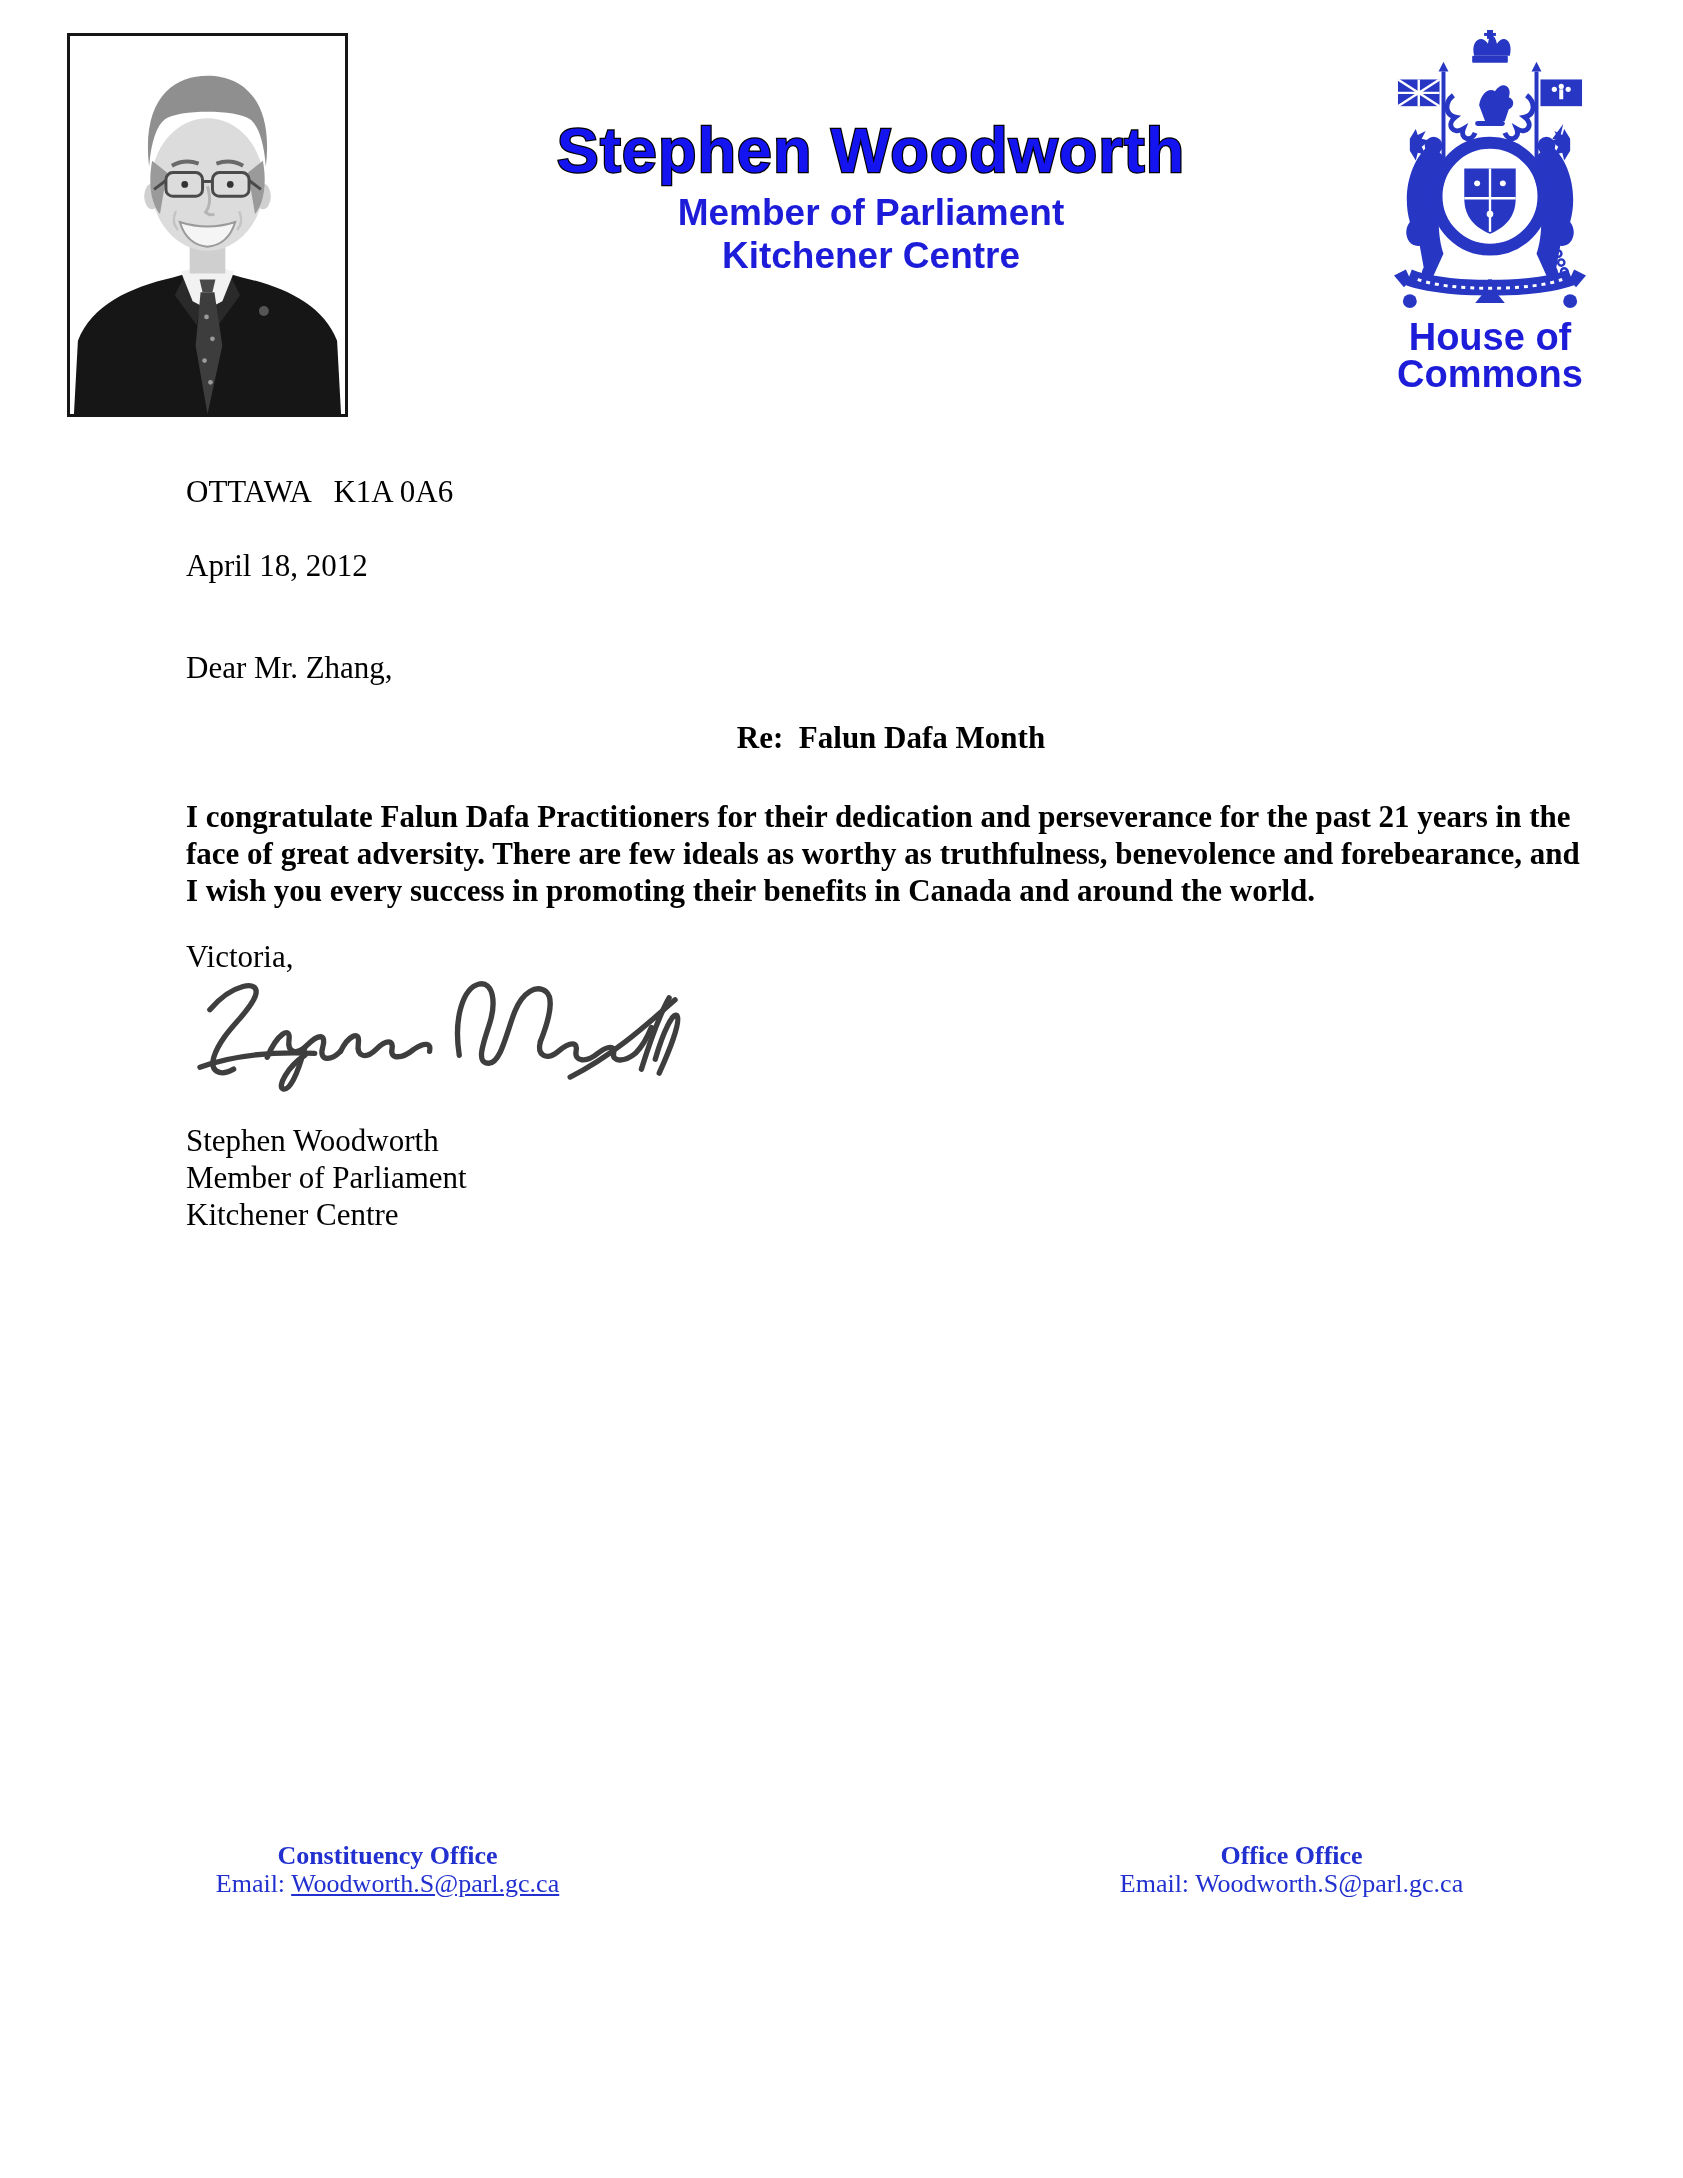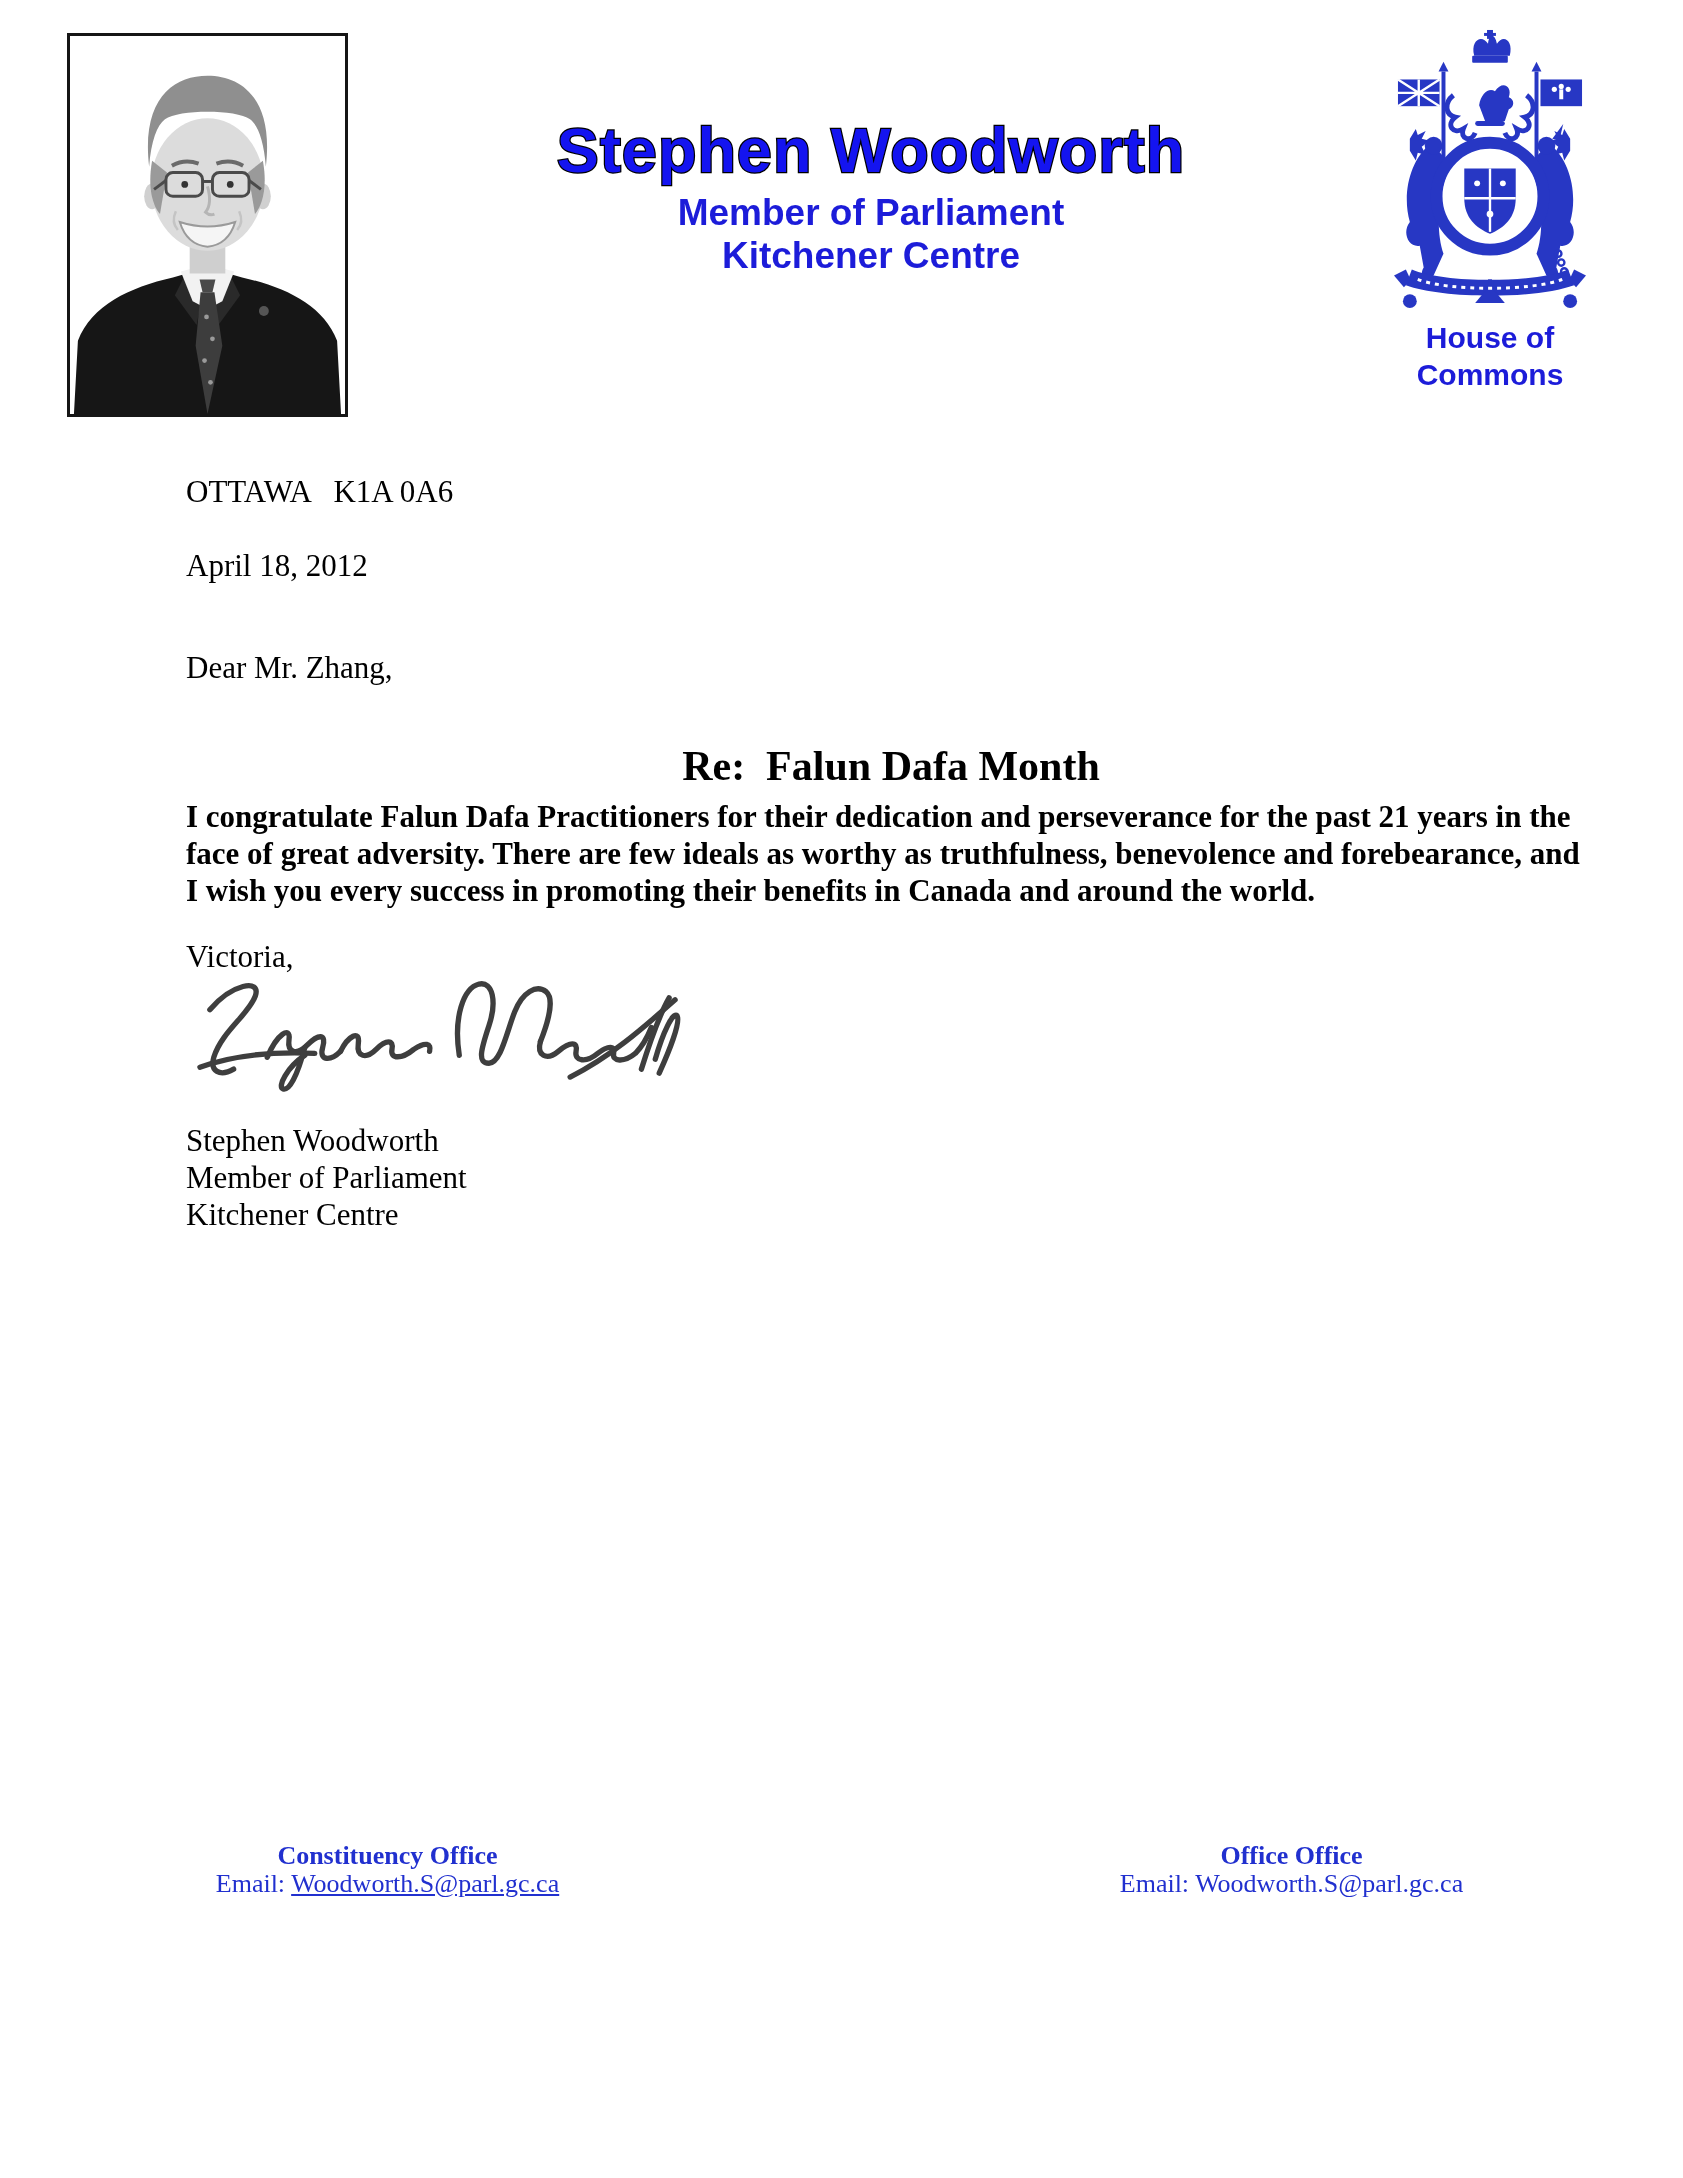--- a/index.html
+++ b/index.html
@@ -26,31 +26,31 @@
     font-family:"Liberation Sans",sans-serif;font-weight:700;
     font-size:37px;line-height:43px;color:#1c1cd9;
   }
   .mp-sub-wrap{margin-top:7px;}
 
   .crest{position:absolute;left:1384px;top:28px;width:212px;height:285px;}
   .crest svg{display:block;width:100%;height:100%;}
   .hoc{
     position:absolute;left:1374px;top:319px;width:232px;text-align:center;
     font-family:"Liberation Sans",sans-serif;font-weight:700;
-    font-size:30px;line-height:37px;color:#1c1cd9;
+    font-size:38px;line-height:37px;color:#1c1cd9;
   }
 
   
   .tline{position:absolute;left:186px;font-size:31px;line-height:38px;}
   .l-return{top:473px;}
   .l-date{top:547px;}
   .l-salutation{top:649px;}
   .l-subject{
     position:absolute;left:186px;top:719px;width:1410px;text-align:center;
-    font-size:42px;line-height:38px;font-weight:700;margin-top:28px;
+    font-size:31px;line-height:38px;font-weight:700;
   }
   .l-body{position:absolute;left:186px;top:798px;width:1445px;font-size:31px;line-height:37px;font-weight:bold;}
   .l-closing{top:938px;}
   .signature{position:absolute;left:194px;top:972px;width:487px;height:127px;}
   .signature svg{display:block;width:100%;height:100%;}
   .signer{position:absolute;left:186px;top:1122px;font-size:31px;line-height:37px;}
 
   
   .fcol{
     position:absolute;top:1842px;width:465px;text-align:center;

